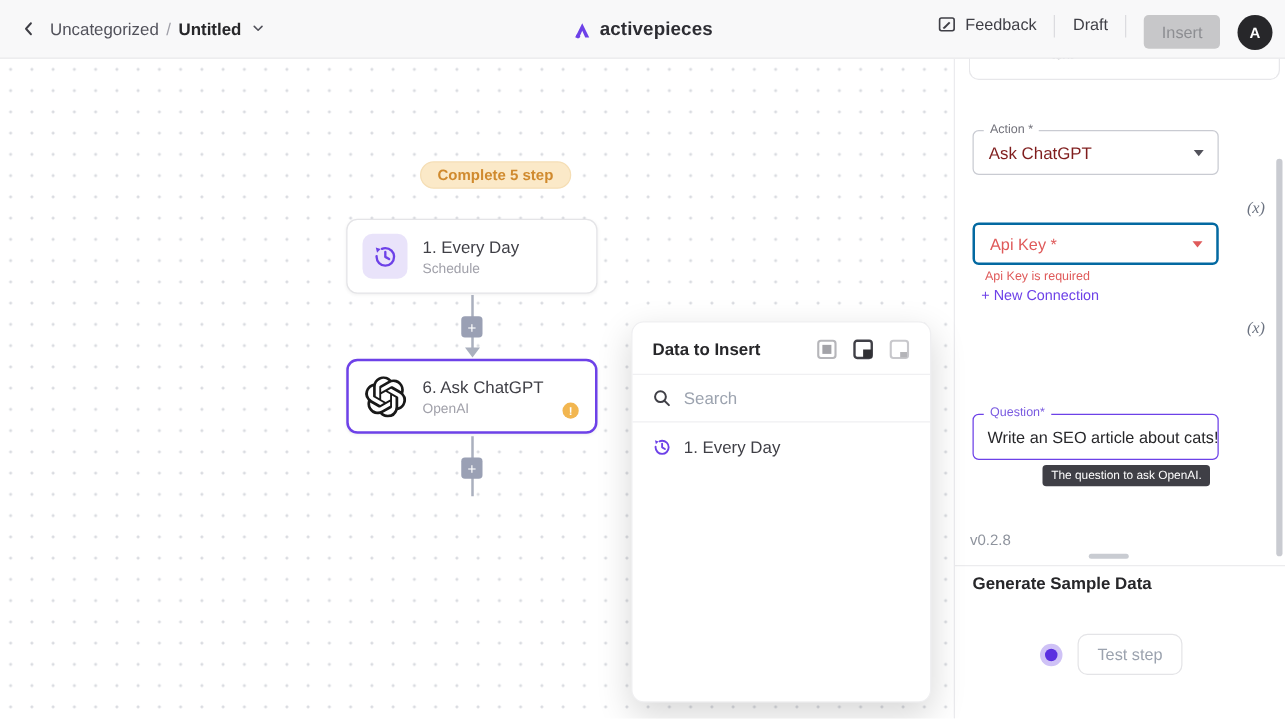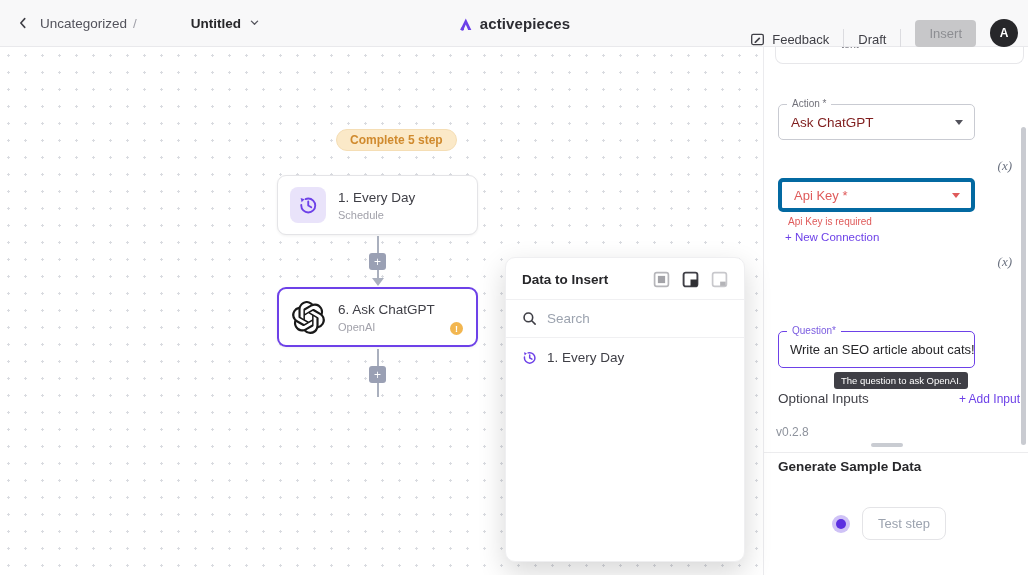--- a/index.html
+++ b/index.html
@@ -9,26 +9,26 @@
 
   
   .topbar { position:absolute; left:0; top:0; width:1028px; height:47px; background:#f8f8f9;
             border-bottom:1px solid #e9e9ec; z-index:40; display:flex; align-items:center; }
   .tb-left { display:flex; align-items:center; gap:6px; padding-left:12px; }
   .back-btn { width:22px; height:22px; display:flex; align-items:center; justify-content:center;
               color:#3f3f46; font-size:17px; cursor:pointer; }
   .crumb { display:flex; align-items:center; gap:6px; font-size:13.5px; color:#52525b; }
   .crumb .folder { color:#52525b; }
   .crumb .sep { color:#a1a1aa; }
-  .crumb .title { color:#27272a; font-weight:700;margin-left:48px; }
+  .crumb .title { color:#27272a; font-weight:700; }
   .crumb .chev { color:#52525b; margin-left:2px; }
   .tb-center { position:absolute; left:50%; top:0; height:47px; transform:translateX(-50%);
                display:flex; align-items:center; gap:6px; }
   .brand-text { font-size:15px; font-weight:700; color:#2d2d33; letter-spacing:.1px; }
-  .tb-right { position:absolute; right:10px; top:0; height:47px; display:flex; align-items:flex-end; gap:14px; }
+  .tb-right { position:absolute; right:10px; top:12px; height:47px; display:flex; align-items:flex-start; gap:14px; }
   .feedback { display:flex; align-items:center; gap:7px; font-size:13px; color:#3f3f46; cursor:pointer; }
   .vdiv { width:1px; height:18px; background:#dcdce0; }
   .draft { font-size:13px; color:#3f3f46; }
   .publish { background:#c7c7c9; color:#8d8e92; font-size:13px; border:none; border-radius:4px;
              padding:6px 14px; font-family:inherit; }
   .avatar { width:28px; height:28px; border-radius:50%; background:#27272a; color:#fff; font-size:12px;
             font-weight:700; display:flex; align-items:center; justify-content:center; cursor:pointer; }
 
   
   .canvas { position:absolute; left:0; top:47px; width:760px; height:528px; background:#fff;
@@ -88,21 +88,21 @@
   .f-label { position:absolute; top:-7px; left:8px; background:#fff; padding:0 5px; font-size:10px; color:#71717a; }
   .f-value { font-size:13.5px; color:#7f1d1d; padding-left:12px; display:flex; align-items:center; height:100%; }
   .chev-tri { position:absolute; right:11px; top:50%; margin-top:-2px; width:0; height:0;
               border-left:4.5px solid transparent; border-right:4.5px solid transparent;
               border-top:5.5px solid #52525b; }
   .action-field { top:57px; height:36px; }
   .var-token { position:absolute; right:16px; font-size:13px; color:#6b7280; font-style:italic;
                font-family:"Liberation Serif", serif; cursor:pointer; }
   .var1 { top:111px; }
   .var2 { top:207px; }
-  .apikey-field { top:131px; height:34px; border:4px solid #0369a1; cursor:pointer; }
+  .apikey-field { top:131px; height:34px; border:2px solid #0369a1; cursor:pointer; }
   .apikey-field .f-value { color:#df5a5a; font-size:13px; }
   .apikey-field .chev-tri { border-top-color:#df5a5a; }
   .apikey-err { position:absolute; left:24px; top:169px; font-size:10px; color:#df5a5a; }
   .new-conn { position:absolute; left:21px; top:184px; font-size:11.5px; color:#6d41e8; cursor:pointer; }
   .model-field { top:229px; height:36px; cursor:pointer; }
   .model-field .f-value { color:#3f3f46; }
   .question-field { top:284px; height:37px; border:1.5px solid #6d41e8; }
   .question-field .f-label { color:#7a5be0; }
   .question-field input { border:none; outline:none; width:210px; height:100%; font-size:13px; color:#27272a;
                           font-family:inherit; padding-left:11px; background:transparent; }
@@ -241,24 +241,20 @@
     <span class="var-token var2">(x)</span>
 
 
     <div class="field question-field">
       <span class="f-label">Question*</span>
       <input type="text" value="Write an SEO article about cats!" style="">
     </div>
 
     <div class="tooltip">The question to ask OpenAI.</div>
 
-    <div class="opt-row">
-      <span class="opt-label">Optional Inputs</span>
-      <span class="add-input">+ Add Input</span>
-    </div>
 
     <div class="version">v0.2.8</div>
 
     <div class="drag-handle"></div>
     <div class="sb-divider"></div>
 
     <div class="gen-title">Generate Sample Data</div>
 
     <div class="test-wrap">
       <span class="pulse-dot"></span>

